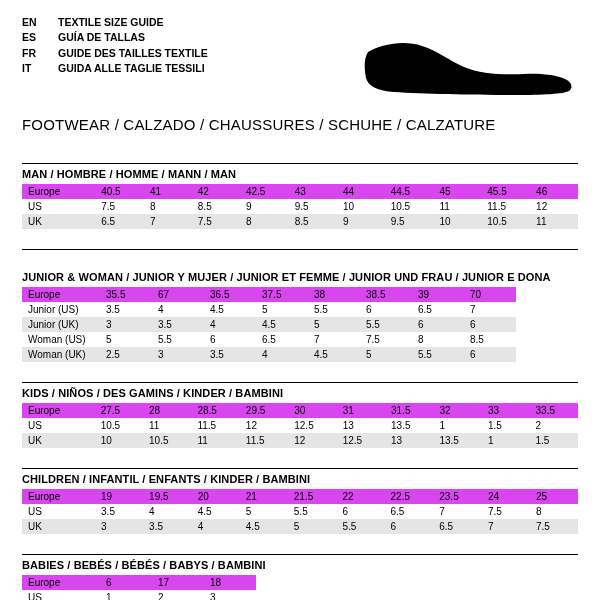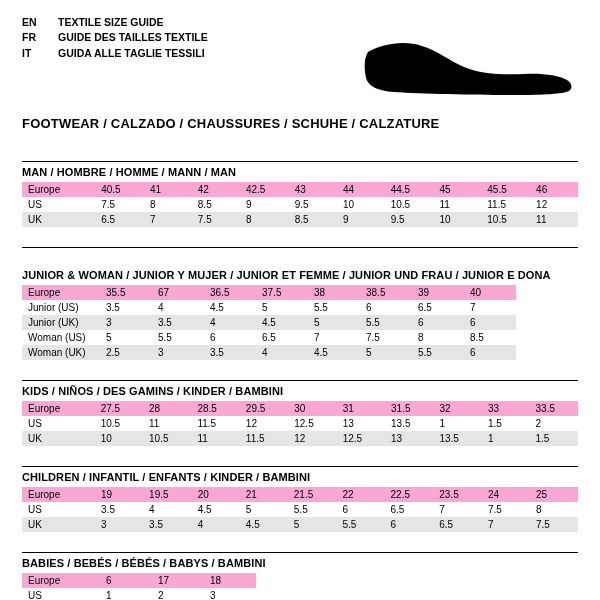--- a/index.html
+++ b/index.html
@@ -48,22 +48,22 @@
     right: 4px;
     top: 18px;
     width: 210px;
     height: 64px;
   }
   .shoe-wrap svg {
     display: block;
   }
   .cat-title {
     margin: 14px 0 0 0;
-    font-size: 13px;
-    font-weight: bold;
+    font-size: 15px;
+    font-weight: normal;
     letter-spacing: 0.2px;
   }
   
   .section {
     margin-top: 20px;
   }
   .section.first {
     margin-top: 30px;
   }
   .section-title {
@@ -77,21 +77,21 @@
     font-size: 10px;
     table-layout: fixed;
   }
   table.size td {
     height: 15px;
     padding: 0 0 0 6px;
     vertical-align: middle;
     white-space: nowrap;
   }
   table.size tr.shaded td {
-    background: #f9a8d4;
+    background: #d946ef;
   }
   table.size tr.alt td {
     background: #e5e5e5;
   }
   .rowlabel {
     width: 72px;
   }
   .cell {
     width: 46px;
   }
@@ -104,20 +104,24 @@
 <body>
 
 <div class="page">
 
   <div class="header">
     <table class="lang-table">
       <tbody id="lang-body">
           <tr>
             <td class="lang-code">EN</td>
             <td class="lang-title">TEXTILE SIZE GUIDE</td>
+          </tr>
+          <tr>
+            <td class="lang-code">ES</td>
+            <td class="lang-title">GUÍA DE TALLAS</td>
           </tr>
           <tr>
             <td class="lang-code">FR</td>
             <td class="lang-title">GUIDE DES TAILLES TEXTILE</td>
           </tr>
           <tr>
             <td class="lang-code">IT</td>
             <td class="lang-title">GUIDA ALLE TAGLIE TESSILI</td>
           </tr>
         </tbody>
@@ -186,21 +190,21 @@
           <tbody>
             <tr class="shaded">
               <td class="rowlabel">Europe</td>
               <td class="cell">35.5</td>
               <td class="cell">67</td>
               <td class="cell">36.5</td>
               <td class="cell">37.5</td>
               <td class="cell">38</td>
               <td class="cell">38.5</td>
               <td class="cell">39</td>
-              <td class="cell">40</td>
+              <td class="cell">70</td>
             </tr>
             <tr class="">
               <td class="rowlabel">Junior (US)</td>
               <td class="cell">3.5</td>
               <td class="cell">4</td>
               <td class="cell">4.5</td>
               <td class="cell">5</td>
               <td class="cell">5.5</td>
               <td class="cell">6</td>
               <td class="cell">6.5</td>

